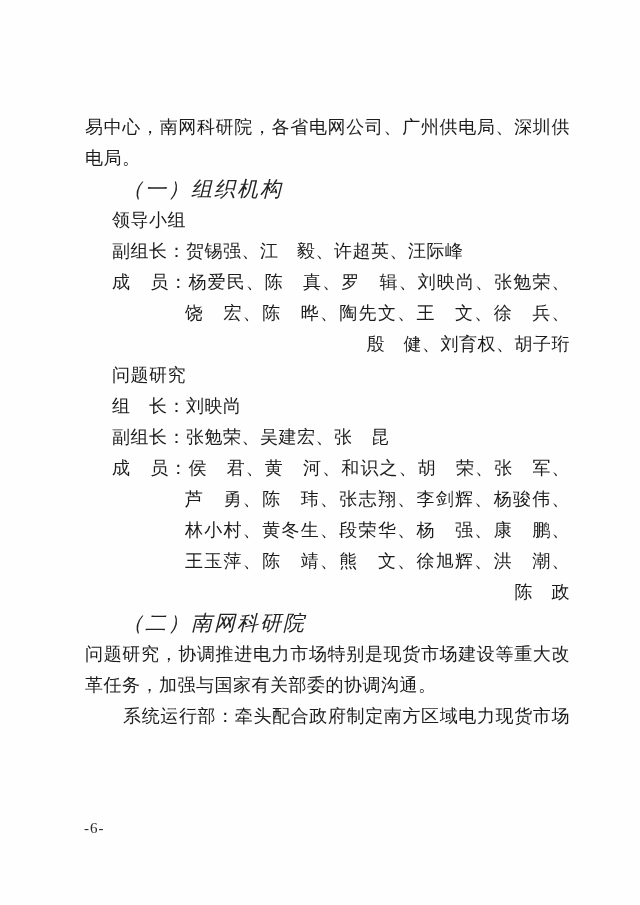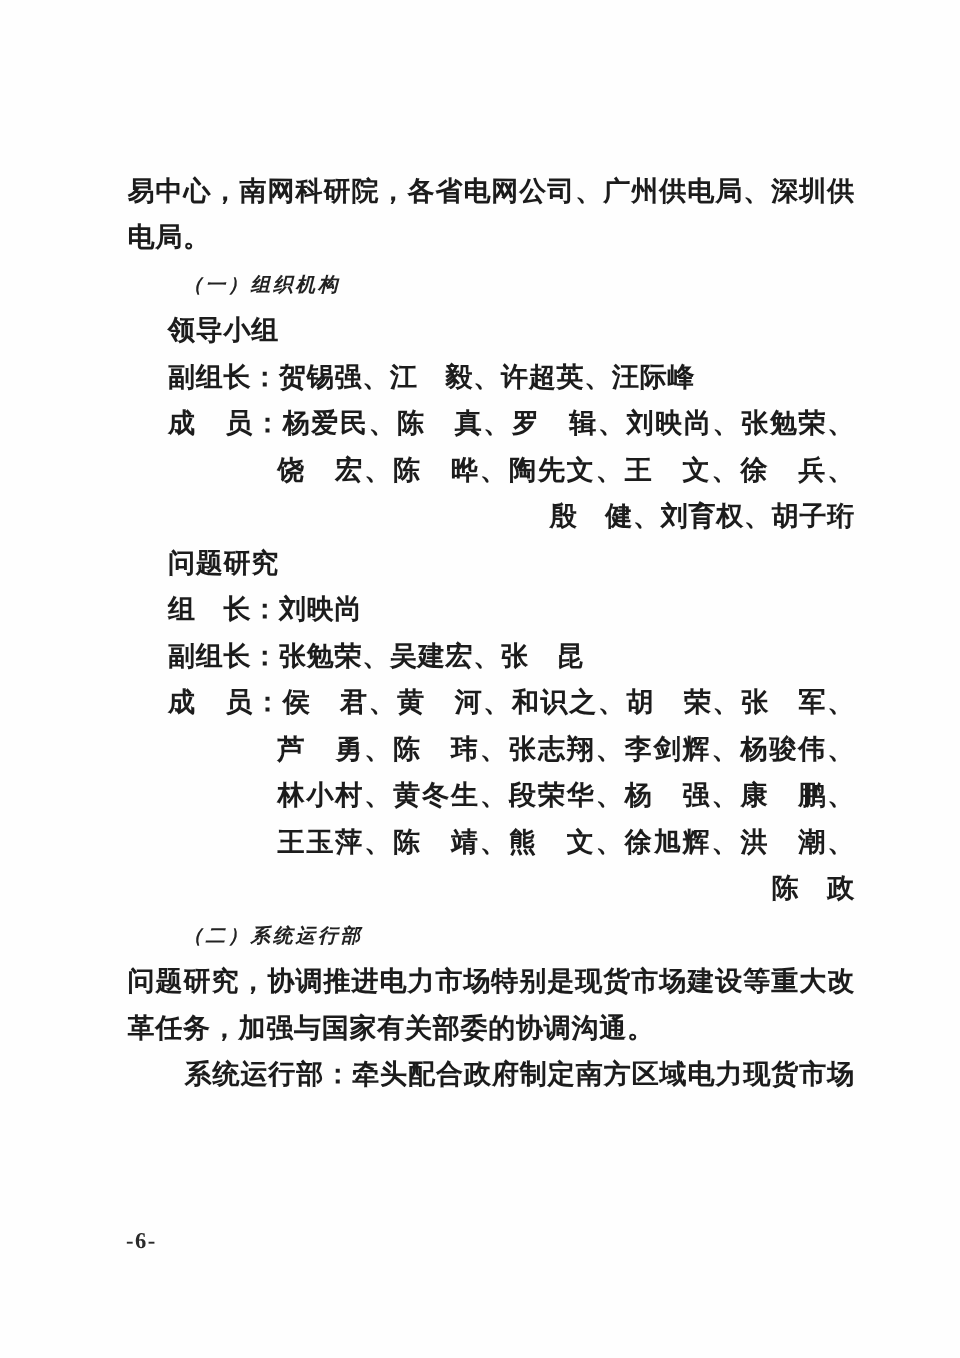--- a/index.html
+++ b/index.html
@@ -7,21 +7,20 @@
     padding: 0;
     background: #ffffff;
   }
   .page {
     position: relative;
     width: 640px;
     height: 905px;
     background: #fefefe;
     overflow: hidden;
     font-family: "Liberation Sans", sans-serif;
-    font-weight: bold;
   }
   .content {
     position: absolute;
     left: 85px;
     top: 112px;
     width: 485px;
     font-size: 18px;
     line-height: 31px;
     color: #1c1c1c;
     letter-spacing: 0.5px;
@@ -37,21 +36,21 @@
   }
   
   .in-a { padding-left: 27px; }   
   .in-b { padding-left: 100px; text-align: right; }  
   .in-c { padding-left: 38px; }   
   .in-h { padding-left: 37px; }   
   
   .kaiti {
     font-family: "Liberation Serif", serif;
     font-style: italic;
-    font-size: 13px;
+    font-size: 21px;
     letter-spacing: 2px;
     color: #222222;
   }
   .page-num {
     position: absolute;
     left: 84px;
     top: 820px;
     font-family: "Liberation Serif", serif;
     font-size: 15px;
     letter-spacing: 1px;
@@ -72,19 +71,19 @@
     <div class="line in-b just">饶　宏、陈　晔、陶先文、王　文、徐　兵、</div>
     <div class="line in-b">殷　健、刘育权、胡子珩</div>
     <div class="line in-a">问题研究</div>
     <div class="line in-a">组　长：刘映尚</div>
     <div class="line in-a">副组长：张勉荣、吴建宏、张　昆</div>
     <div class="line in-a just">成　员：侯　君、黄　河、和识之、胡　荣、张　军、</div>
     <div class="line in-b just">芦　勇、陈　玮、张志翔、李剑辉、杨骏伟、</div>
     <div class="line in-b just">林小村、黄冬生、段荣华、杨　强、康　鹏、</div>
     <div class="line in-b just">王玉萍、陈　靖、熊　文、徐旭辉、洪　潮、</div>
     <div class="line in-b">陈　政</div>
-    <div class="line kaiti in-h">（二）系统运行部</div>
+    <div class="line kaiti in-h">（二）南网科研院</div>
     <div class="line just">问题研究，协调推进电力市场特别是现货市场建设等重大改</div>
     <div class="line">革任务，加强与国家有关部委的协调沟通。</div>
     <div class="line in-c just">系统运行部：牵头配合政府制定南方区域电力现货市场</div>
   </div>
   <div class="page-num">-6-</div>
 </div>
 
 </body></html>

